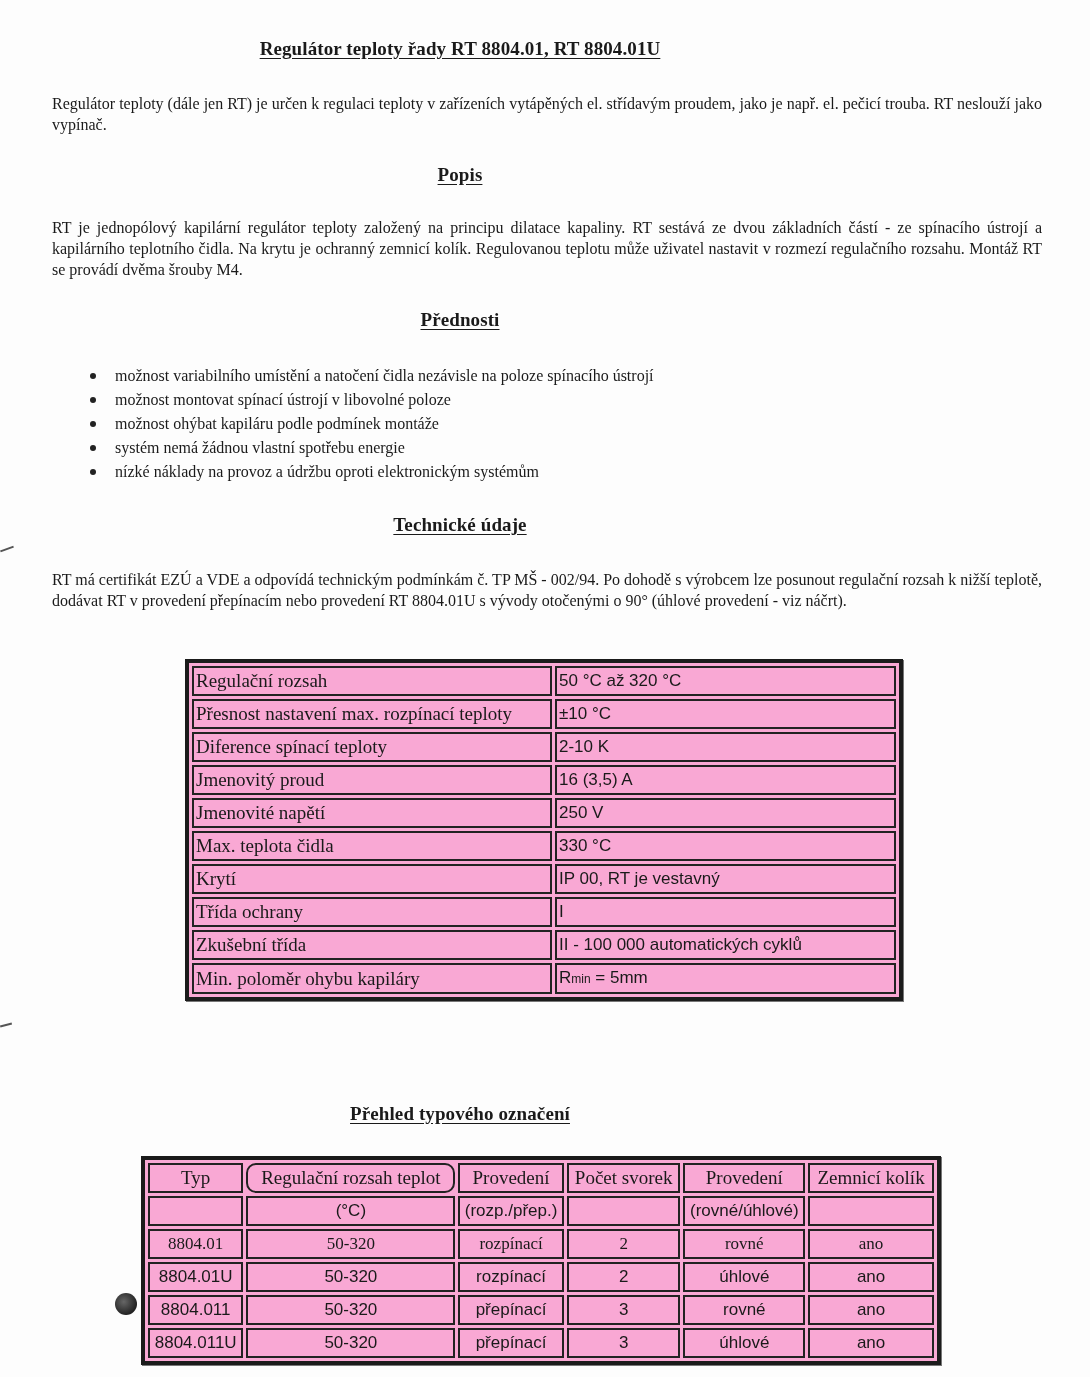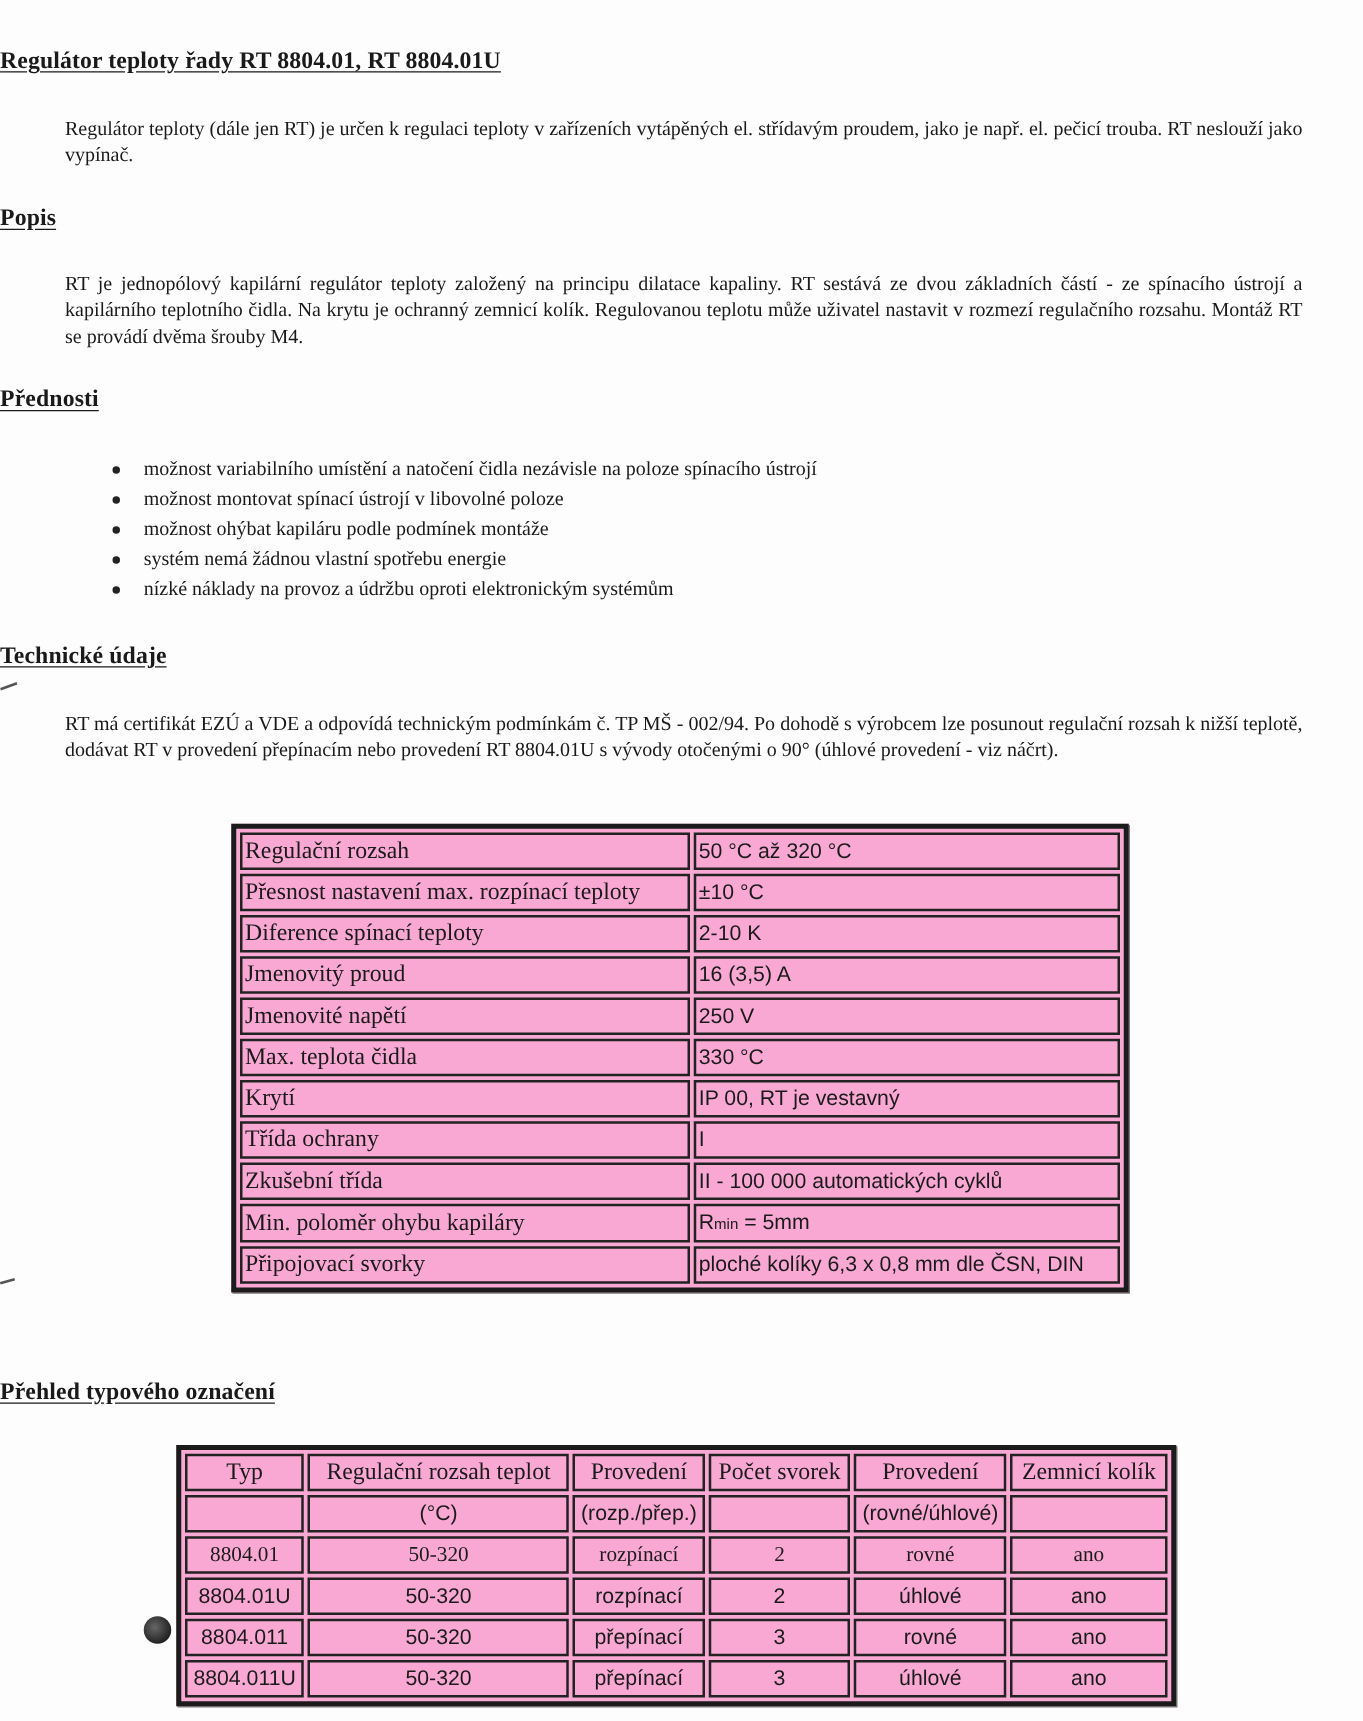--- a/index.html
+++ b/index.html
@@ -4,21 +4,21 @@
   <style>
     html, body { margin: 0; padding: 0; }
     body {
       width: 1090px; height: 1377px; overflow: hidden;
       background: #fdfdfd; color: #1a1a1a;
       font-family: "Liberation Serif", "DejaVu Serif", serif;
       position: relative;
     }
     .page { position: absolute; left: 0; top: 0; width: 1090px; height: 1377px; }
     .heading {
-      position: absolute; left: 0; width: 920px; text-align: left;
+      position: absolute; left: 0; width: 920px; text-align: center;
       font-weight: bold; font-size: 19px; text-decoration: underline;
       text-underline-offset: 3px; letter-spacing: 0.1px;
     }
     .para {
       position: absolute; left: 52px; width: 990px;
       font-size: 16px; line-height: 21px; text-align: justify;
       text-align-last: left;
     }
     .bullets { position: absolute; left: 88px; top: 364px; margin: 0; padding: 0; list-style: none; }
     .bullets li { font-size: 16px; height: 24px; line-height: 24px; position: relative; padding-left: 27px; }
@@ -108,34 +108,30 @@
           <td class="v">I</td>
         </tr>
       <tr>
           <td class="k">Zkušební třída</td>
           <td class="v">II - 100 000 automatických cyklů</td>
         </tr>
       <tr>
           <td class="k">Min. poloměr ohybu kapiláry</td>
           <td class="v"><span>R</span><sub>min</sub><span> = 5mm</span></td>
         </tr>
-      <tr>
-          <td class="k">Připojovací svorky</td>
-          <td class="v">ploché kolíky 6,3 x 0,8 mm dle ČSN, DIN</td>
-        </tr>
     </tbody>
   </table>
 
   <div class="heading" style="top:1103px;">Přehled typového označení</div>
 
   <table class="spec" id="types">
     <thead>
       <tr>
         <th style="width:86px;">Typ</th>
-        <th style="width:198px;">Regulační rozsah teplot</th>
+        <th style="width:198px;border-radius:10px;">Regulační rozsah teplot</th>
         <th style="width:96px;">Provedení</th>
         <th style="width:104px;">Počet svorek</th>
         <th style="width:112px;">Provedení</th>
         <th style="width:116px;">Zemnicí kolík</th>
       </tr>
     </thead>
     <tbody>
       <tr class="units">
         <td></td>
         <td>(°C)</td>

